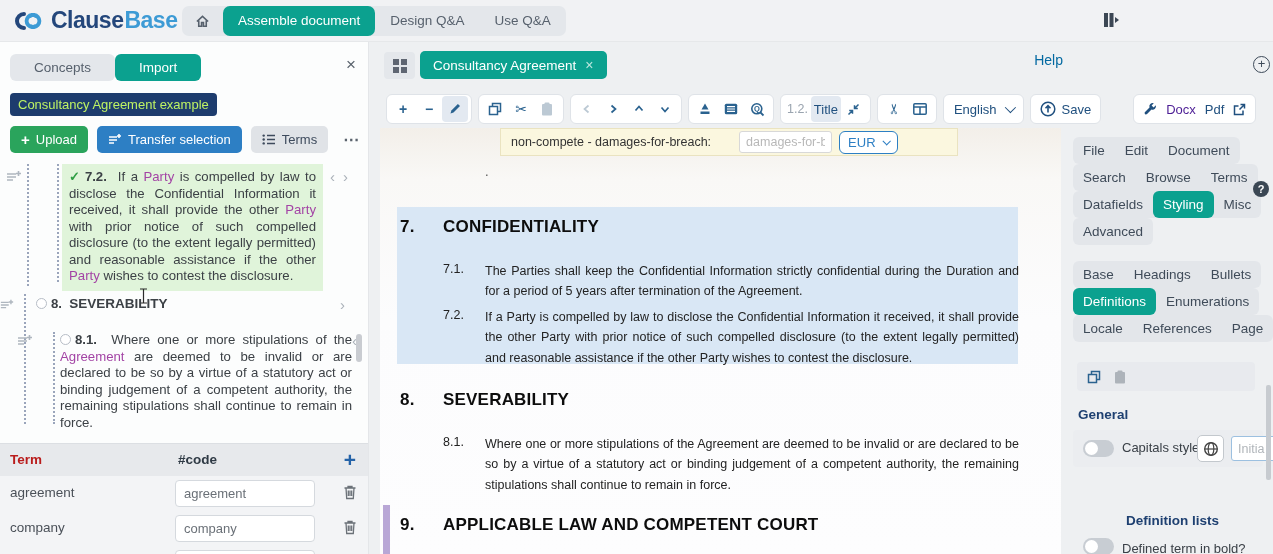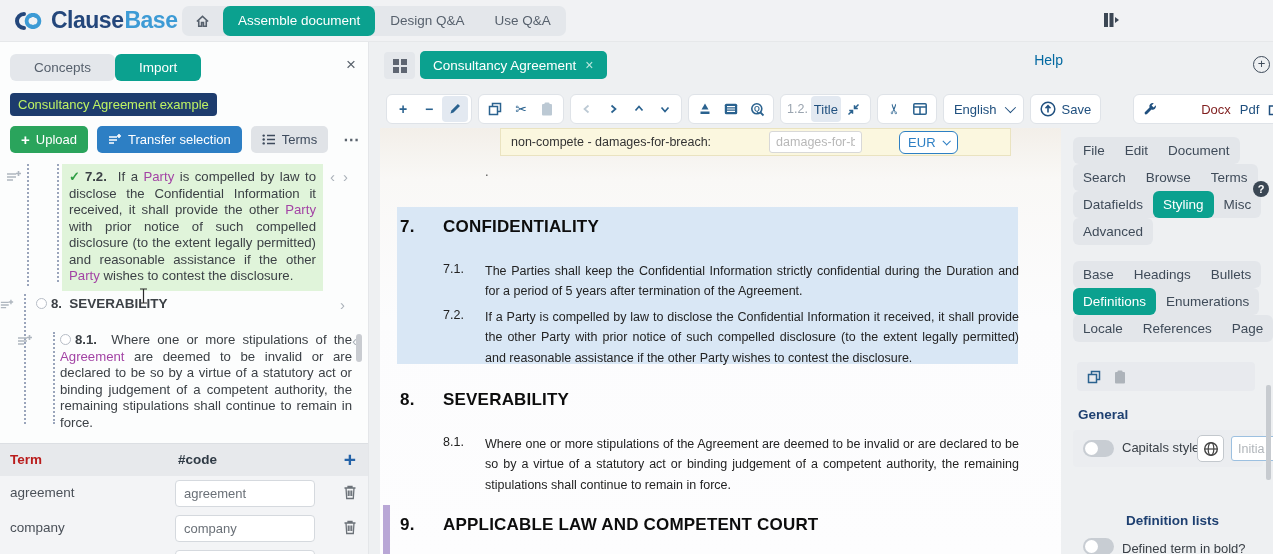--- a/index.html
+++ b/index.html
@@ -68,21 +68,21 @@
   .tbtn { min-width:26px; height:26px; display:flex; align-items:center; justify-content:center; color:#2a628f; font-size:14px; border-radius:4px; padding:0 3px; }
   .tbtn.sel { background:#e3e9f1; }
   .tbtn.dis { color:#bcc9d4; }
   .tbtn.txtgray { color:#9aa4af; font-size:12.5px; }
   .tbtn.label { font-size:13px; }
   .lang { gap:8px; padding:0 10px; color:#20507f; font-size:13px; }
   .carets { width:8px; height:8px; border-right:1.6px solid #20507f; border-bottom:1.6px solid #20507f; transform:rotate(45deg) translateY(-2px); }
 
   
   .docview { position:absolute; left:380px; top:128px; width:681px; height:426px; overflow:hidden; background:linear-gradient(180deg,#f3efe9 0%,#f9f8f6 12%,#fcfcfd 45%,#fdfdfe 100%); }
-  .datafield { position:absolute; left:120px; top:0; width:511px; height:28px; background:#fbf7df; border:1px solid #eae3c0; display:flex; align-items:center;gap:30px; }
+  .datafield { position:absolute; left:120px; top:0; width:458px; height:28px; background:#fbf7df; border:1px solid #eae3c0; display:flex; align-items:center; }
   .datafield .lbl { margin-left:10px; font-size:12.5px; color:#333; }
   .datafield input { margin-left:28px; width:93px; height:22px; border:1px solid #d8d8d8; border-radius:3px; font-size:12.5px; color:#444; padding:0 6px; font-family:"Liberation Sans", sans-serif; }
   .datafield input::placeholder { color:#b8b8b8; }
   .eur { margin-left:7px; height:23px; border:1.5px solid #2d7fc4; border-radius:6px; color:#2d7fc4; font-size:13px; display:flex; align-items:center; gap:7px; padding:0 8px; background:#fff; }
   .eur .c { width:6px; height:6px; border-right:1.6px solid #2d7fc4; border-bottom:1.6px solid #2d7fc4; transform:rotate(45deg) translateY(-1px); }
   .stray { position:absolute; left:105px; top:36px; font-size:13px; color:#555; }
   .sect-bg7 { position:absolute; left:17px; top:79px; width:621px; height:157px; background:#d9e7f5; }
   .dheading { position:absolute; font-size:17px; font-weight:bold; color:#0d0d0d; letter-spacing:0.2px; }
   .dnum { position:absolute; font-size:12.5px; color:#222; }
   .dpar { position:absolute; left:105px; width:534px; font-size:12.5px; line-height:1.62; color:#232323; text-align:justify; }
@@ -361,21 +361,21 @@
       <svg width="16" height="16" viewBox="0 0 16 16">
           <circle cx="8" cy="8" r="6.8" fill="none" stroke="#20507f" stroke-width="1.5"></circle>
           <path d="M8 11.5 V5 M5.5 7.2 L8 4.7 l2.5 2.5" fill="none" stroke="#20507f" stroke-width="1.6"></path>
         </svg>
       <span style="color:#20507f;font-size:13px;">Save</span>
     </div>
     <div class="tgroup" style="margin-left:26px;padding:0 9px;gap:9px;">
       <svg width="14" height="14" viewBox="0 0 14 14">
           <path d="M12.8 3.2 a3.4 3.4 0 0 1-4.3 4.3 L4 12 a1.4 1.4 0 0 1-2-2 l4.5-4.5 a3.4 3.4 0 0 1 4.3-4.3 L8.6 3.4 l2 2 z" fill="#20507f"></path>
         </svg>
-      <span style="color:#7f1d1d;font-size:13px;margin-left:35px;">Docx</span>
+      <span style="color:#4c1d95;font-size:13px;">Docx</span>
       <span style="color:#20507f;font-size:13px;">Pdf</span>
       <svg width="13" height="13" viewBox="0 0 13 13">
           <path d="M5.5 3 H1.5 v8.5 H10 V7.5" fill="none" stroke="#20507f" stroke-width="1.5"></path>
           <path d="M7.5 1.5 h4 v4 M11.5 1.5 L6.5 6.5" fill="none" stroke="#20507f" stroke-width="1.5"></path>
         </svg>
     </div>
 
   </div>
 
   <div class="docview">

